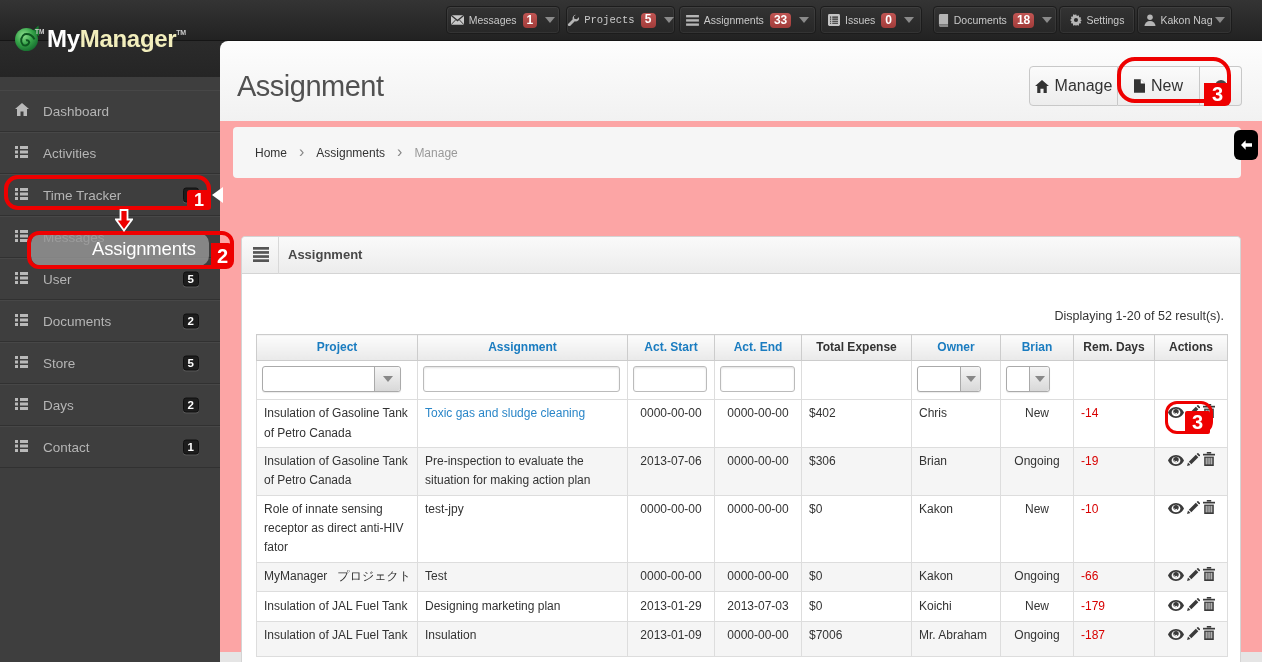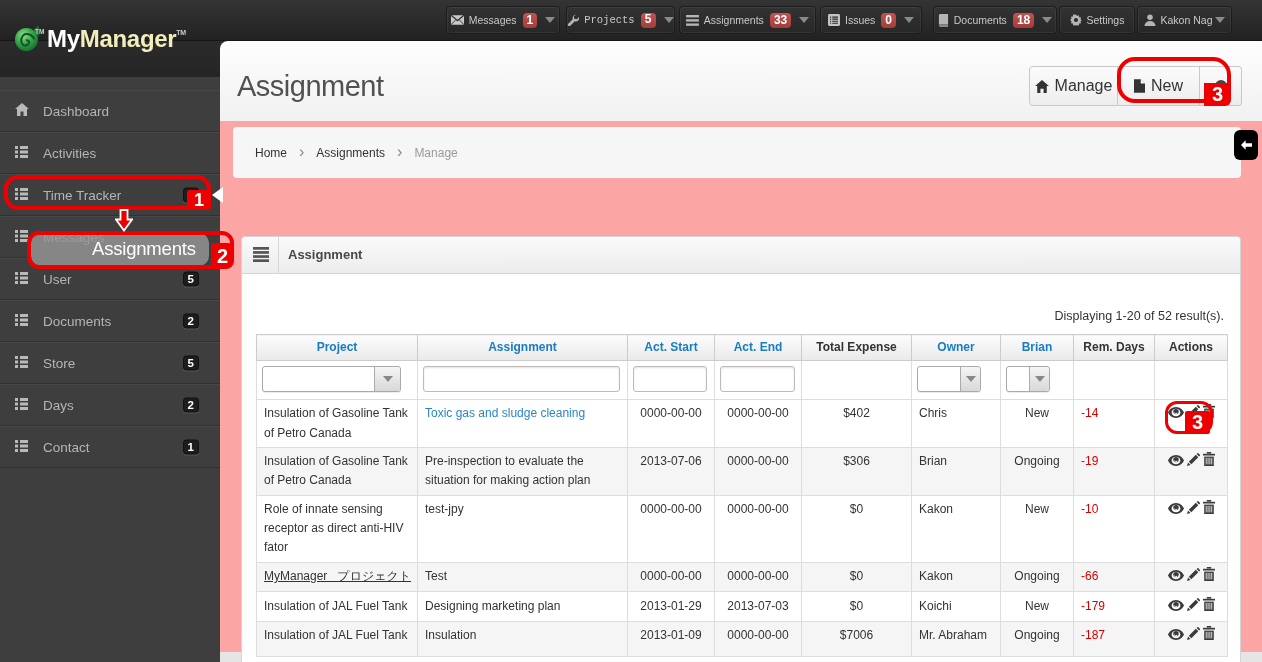--- a/index.html
+++ b/index.html
@@ -74,21 +74,21 @@
 
 
 #grid { position:absolute; left:14px; top:97px; width:971px; border-collapse:collapse; table-layout:fixed;
   font-size:12px; color:#333; }
 #grid th, #grid td { border:1px solid #ddd; padding:4.2px 7px; line-height:19.2px; vertical-align:top; }
 #grid thead th { background:linear-gradient(#fcfcfc,#e9e9e9); border-color:#ccc;
   font-weight:bold; font-size:12px; text-align:center; color:#333; padding:3px 4px; }
 #grid thead th a { color:#1a7cc0; text-decoration:none; }
 #grid tr.filters td { padding:5px 5px 7px; }
 #grid tr.even td { background:#f5f5f5; }
-#grid td.r { text-align:center; }
+#grid td.r { text-align:left; }
 #grid td.c { text-align:center; }
 #grid a.lnk { color:#2a86c8; text-decoration:none; }
 .neg { color:#d80000; }
 
 
 .finput { height:26px; border:1px solid #bbb; border-radius:3px; background:#fff;
   box-shadow:inset 0 1px 2px rgba(0,0,0,0.12); }
 .fselect { height:26px; border:1px solid #aaa; border-radius:3px; background:#fff; position:relative;
   box-shadow:0 1px 1px rgba(0,0,0,0.08); }
 .fselect .dd { position:absolute; right:0; top:0; width:26px; height:24px; border-left:1px solid #aaa;
@@ -467,21 +467,21 @@
                   <path d="M1.8 8.7 L8.8 1.7 L11.3 4.2 L4.3 11.2 Z" fill="#3a3a3a"></path>
                   <path d="M9.6 0.9 L10.9 -0.2 L13.2 2.1 L12.1 3.4 Z" fill="#3a3a3a"></path>
                 </svg><svg width="12" height="14" viewBox="0 0 12 14" style="margin-left:3px;">
                   <rect x="3.8" y="0" width="4.4" height="1.6" fill="#3a3a3a"></rect>
                   <rect x="0" y="1.8" width="12" height="1.7" fill="#3a3a3a"></rect>
                   <path d="M1.2 4.6 h9.6 V14 H1.2 Z" fill="#3a3a3a"></path>
                   <path d="M3.2 5.8 v6.6 M5.05 5.8 v6.6 M6.9 5.8 v6.6 M8.75 5.8 v6.6" stroke="#ececec" stroke-width="0.9"></path>
                 </svg></td>
           </tr>
           <tr class="even">
-            <td style="white-space:nowrap;text-decoration:underline;">MyManager&nbsp;&nbsp;&nbsp;プロジェクト</td>
+            <td style="white-space:nowrap;">MyManager&nbsp;&nbsp;&nbsp;プロジェクト</td>
             <td>Test</td>
             <td class="c">0000-00-00</td>
               <td class="c">0000-00-00</td>
             <td class="r">$0</td>
               <td>Kakon</td>
               <td class="c">Ongoing</td>
               <td class="neg">-66</td>
             <td class="acticons c"><svg width="16" height="11" viewBox="0 0 16 11">
                   <path d="M8 0 C4 0 1.3 2.8 0 5.5 C1.3 8.2 4 11 8 11 C12 11 14.7 8.2 16 5.5 C14.7 2.8 12 0 8 0 Z M8 9.3 C5.6 9.3 3.6 7.6 3.6 5.5 C3.6 3.4 5.6 1.7 8 1.7 C10.4 1.7 12.4 3.4 12.4 5.5 C12.4 7.6 10.4 9.3 8 9.3 Z" fill="#3a3a3a"></path>
                   <circle cx="8" cy="4.6" r="2.7" fill="#3a3a3a"></circle>

